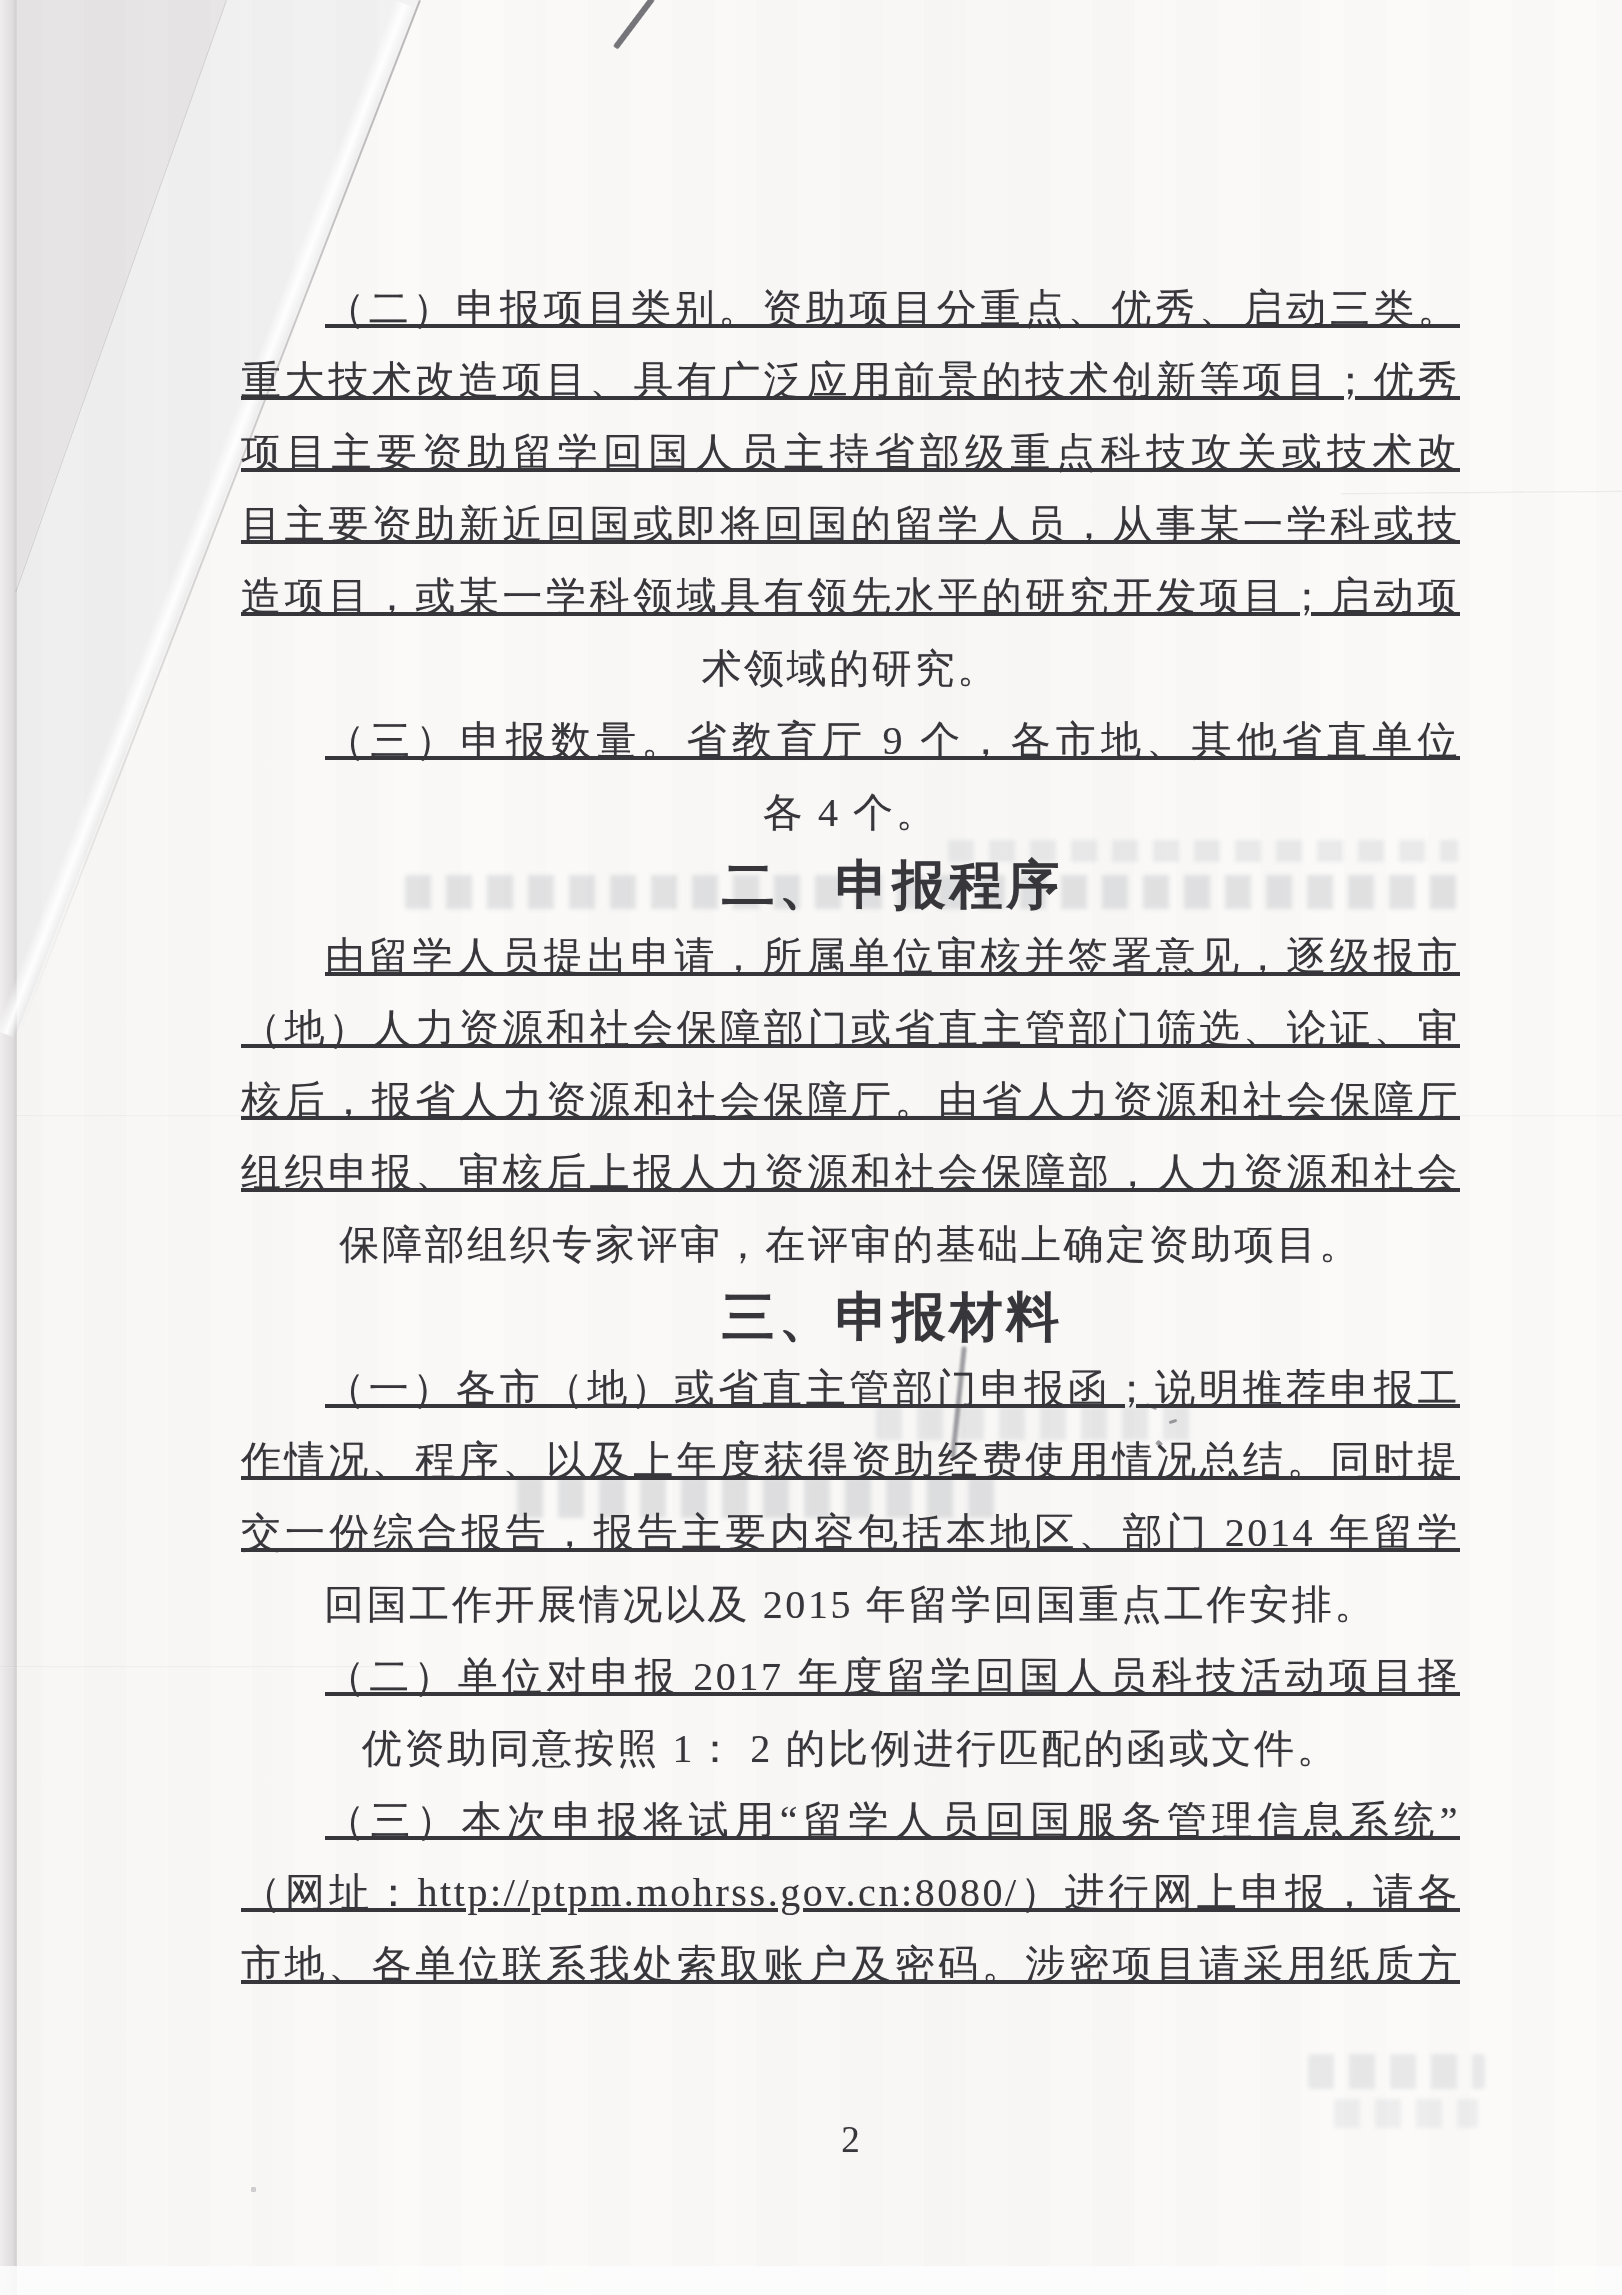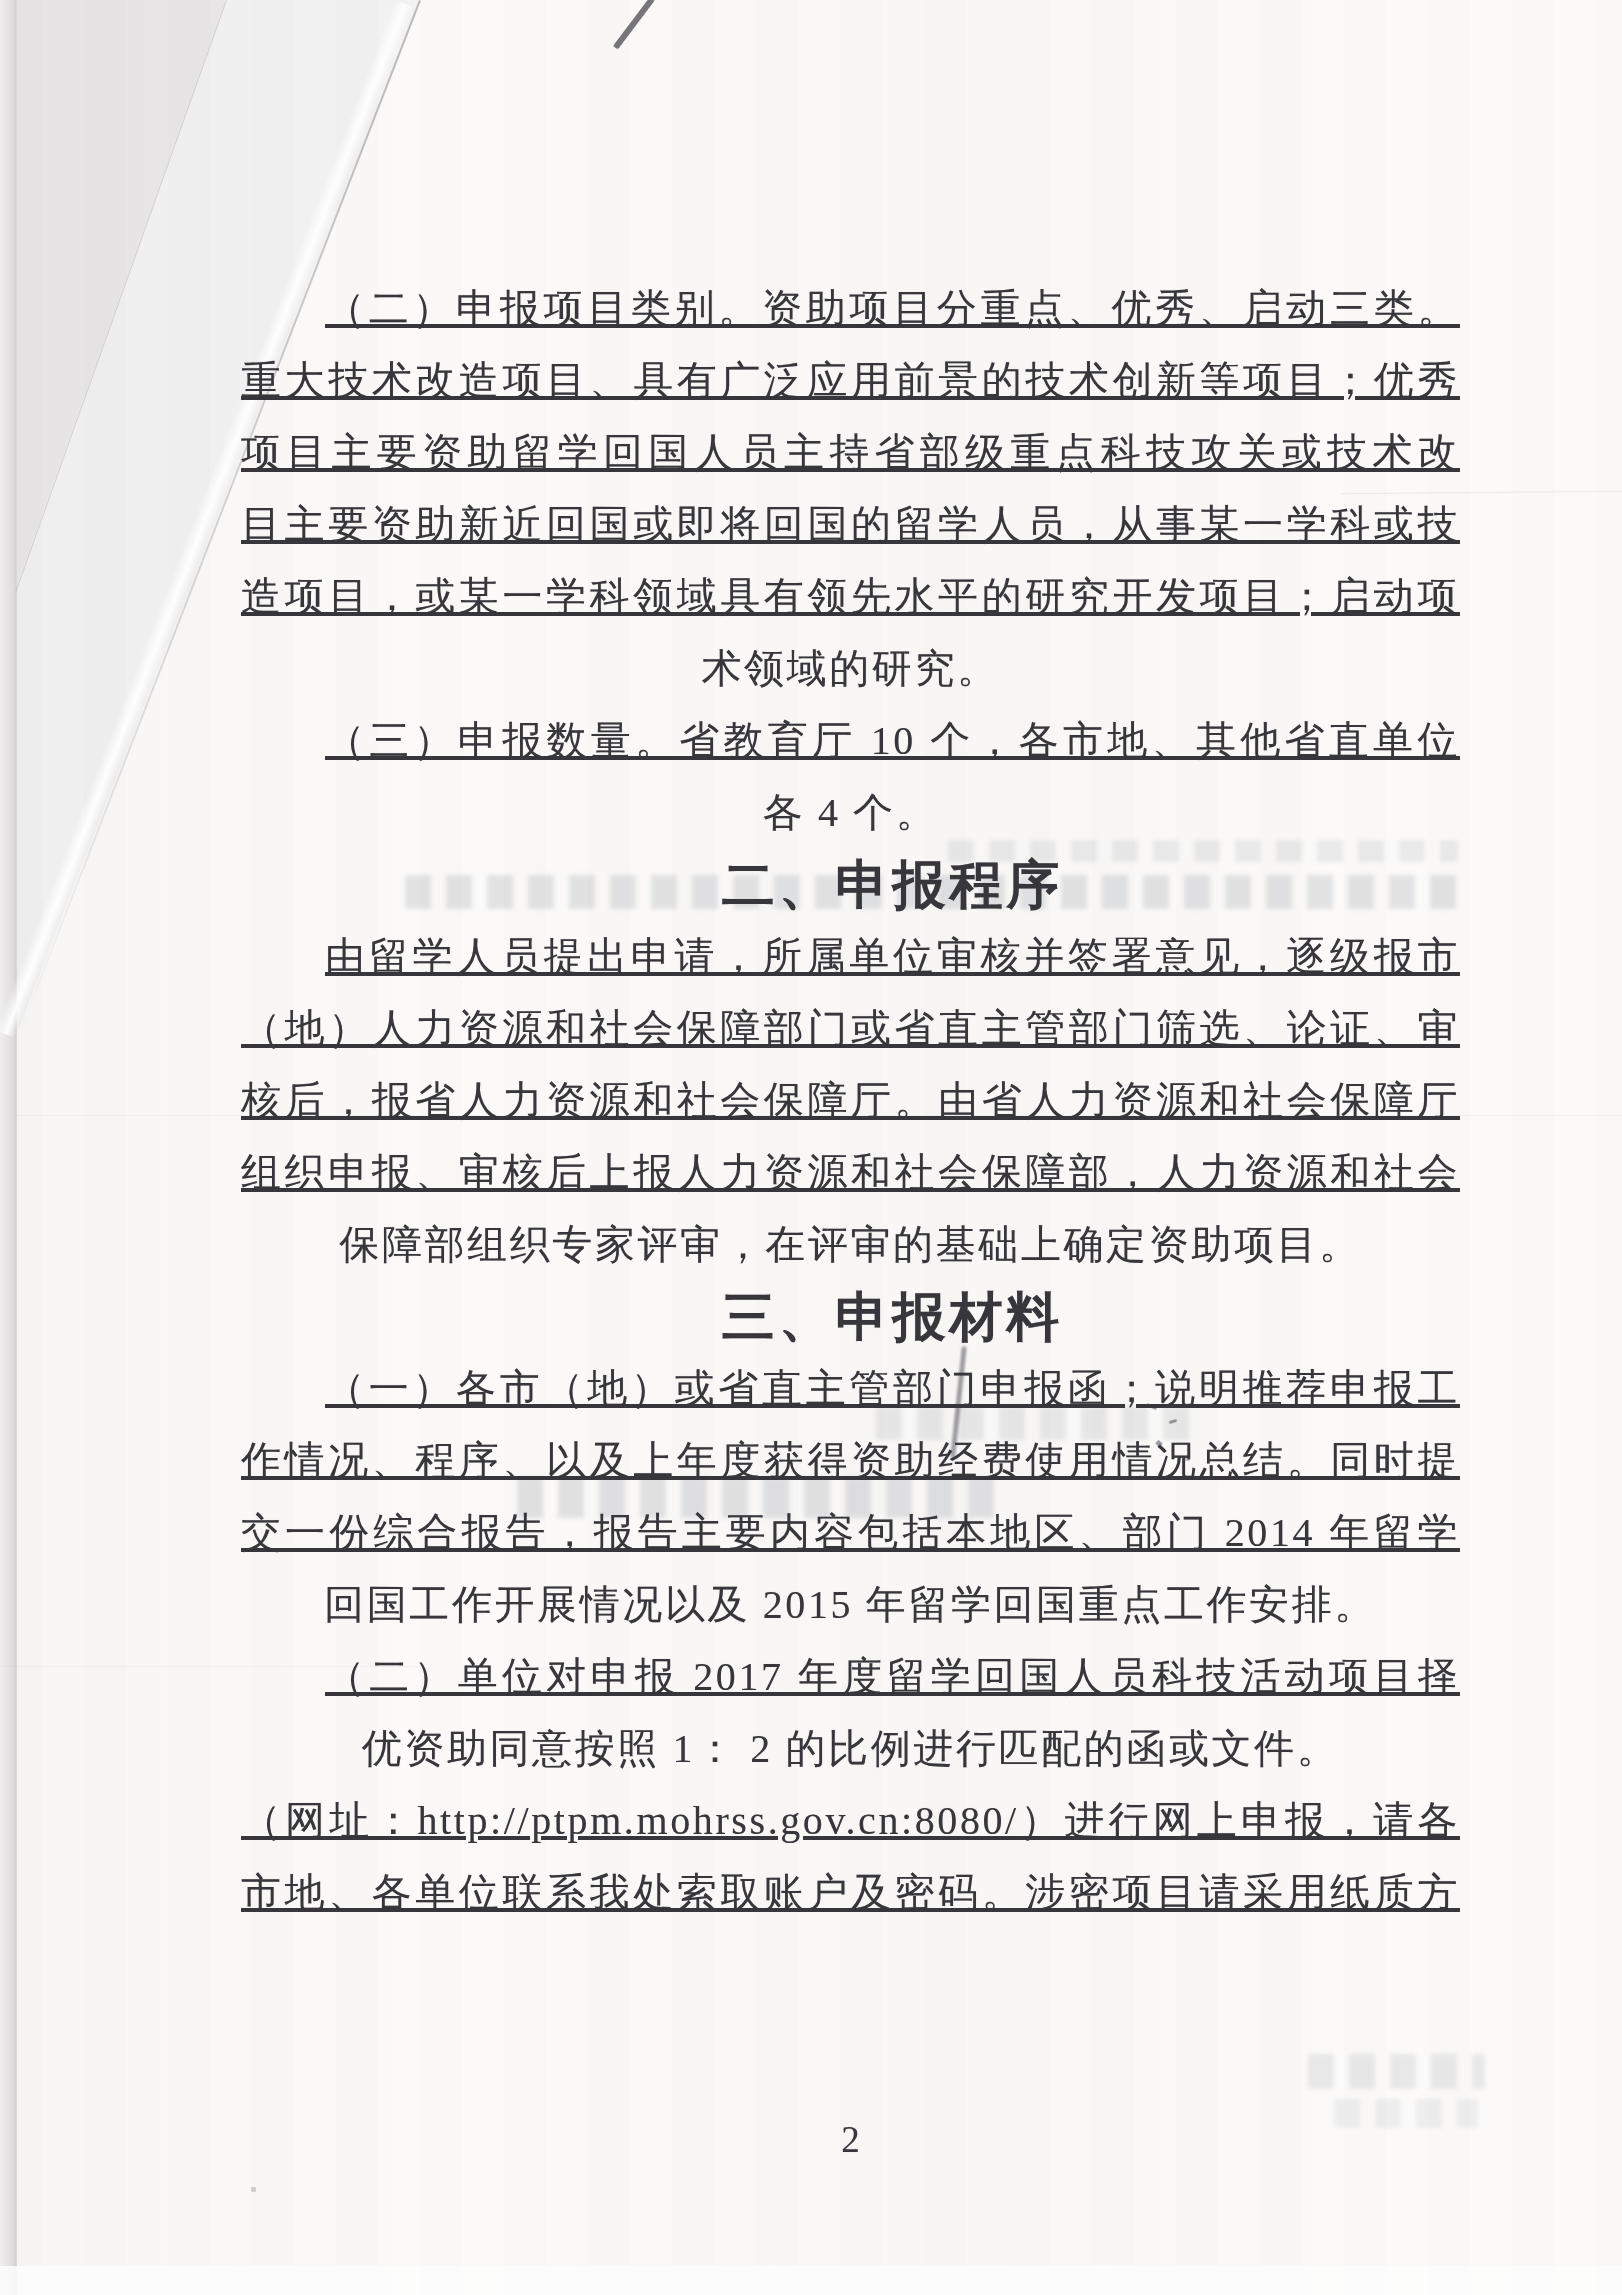--- a/index.html
+++ b/index.html
@@ -141,33 +141,34 @@
 <div class="speck speck4"></div>
 <div class="speck speck5"></div>
 
 <div class="text-block">
   <div class="line indent justify">（二）申报项目类别。资助项目分重点、优秀、启动三类。</div>
   <div class="line justify">重大技术改造项目、具有广泛应用前景的技术创新等项目；优秀</div>
   <div class="line justify">项目主要资助留学回国人员主持省部级重点科技攻关或技术改</div>
   <div class="line justify">目主要资助新近回国或即将回国的留学人员，从事某一学科或技</div>
   <div class="line justify">造项目，或某一学科领域具有领先水平的研究开发项目；启动项</div>
   <div class="line">术领域的研究。</div>
-  <div class="line indent justify">（三）申报数量。省教育厅 10 个，各市地、其他省直单位</div>
+  <div class="line indent justify">（三）申报数量。省教育厅 9 个，各市地、其他省直单位</div>
   <div class="line">各 4 个。</div>
   <div class="line indent heading">二、申报程序</div>
   <div class="line indent justify">由留学人员提出申请，所属单位审核并签署意见，逐级报市</div>
   <div class="line justify">（地）人力资源和社会保障部门或省直主管部门筛选、论证、审</div>
   <div class="line justify">核后，报省人力资源和社会保障厅。由省人力资源和社会保障厅</div>
   <div class="line justify">组织申报、审核后上报人力资源和社会保障部，人力资源和社会</div>
   <div class="line">保障部组织专家评审，在评审的基础上确定资助项目。</div>
   <div class="line indent heading">三、申报材料</div>
   <div class="line indent justify">（一）各市（地）或省直主管部门申报函；说明推荐申报工</div>
   <div class="line justify">作情况、程序、以及上年度获得资助经费使用情况总结。同时提</div>
   <div class="line justify">交一份综合报告，报告主要内容包括本地区、部门 2014 年留学</div>
   <div class="line">回国工作开展情况以及 2015 年留学回国重点工作安排。</div>
   <div class="line indent justify">（二）单位对申报 2017 年度留学回国人员科技活动项目择</div>
   <div class="line">优资助同意按照 1： 2 的比例进行匹配的函或文件。</div>
+  <div class="line indent justify">（三）本次申报将试用“留学人员回国服务管理信息系统”</div>
   <div class="line justify">（网址：http://ptpm.mohrss.gov.cn:8080/）进行网上申报，请各</div>
   <div class="line justify">市地、各单位联系我处索取账户及密码。涉密项目请采用纸质方</div>
 </div>
 
 <div class="page-number">2</div>
 
 
 </body></html>

